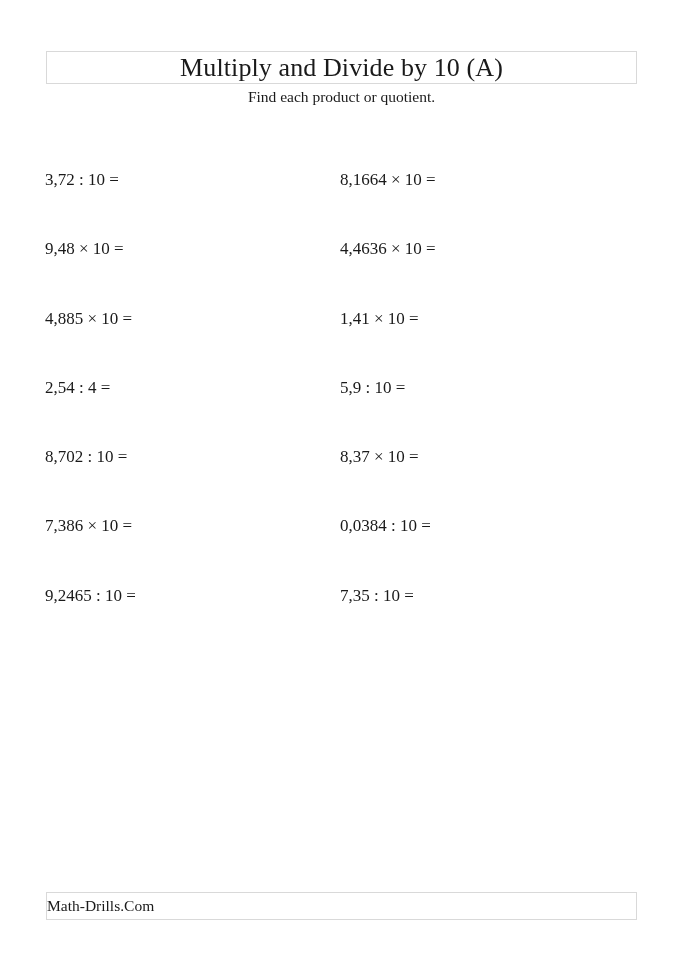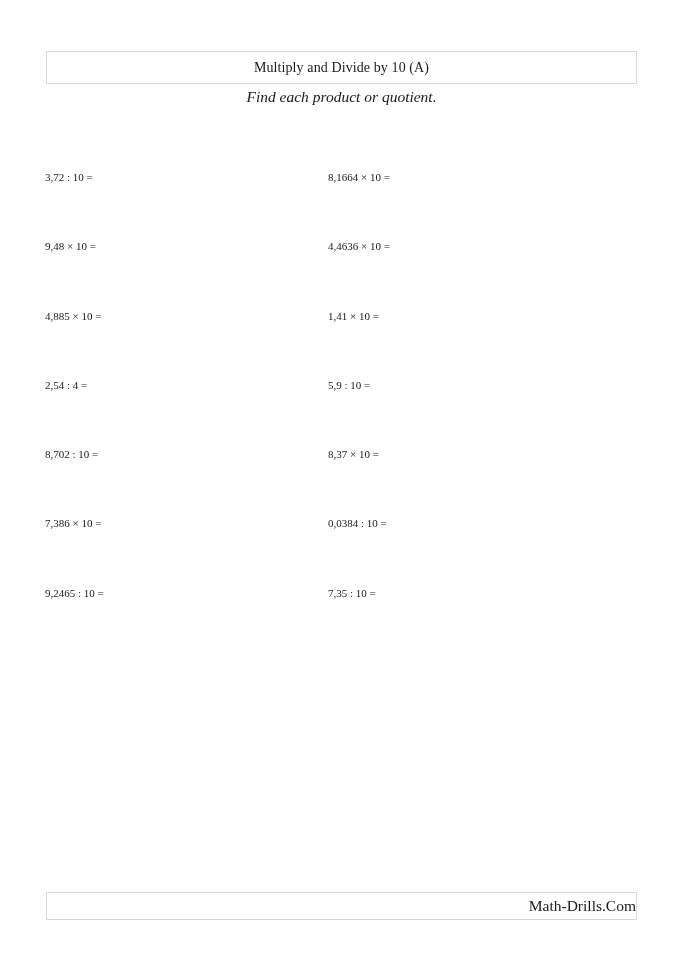--- a/index.html
+++ b/index.html
@@ -30,71 +30,70 @@
     width: 591px;
     height: 33px;
     border: 1px solid #d9d9d9;
     box-sizing: border-box;
     display: flex;
     align-items: center;
     justify-content: center;
     background: #ffffff;
   }
   .title-text {
-    font-size: 14px;
+    font-size: 26px;
     line-height: 1;
     letter-spacing: 0.1px;
     color: #1a1a1a;
     white-space: nowrap;
   }
   
   .subtitle {
     position: absolute;
     left: 46px;
     top: 88px;
     width: 591px;
     text-align: center;
     font-size: 15.5px;
     line-height: 1.2;
     color: #1a1a1a;
-    font-style: italic;
   }
   
   .problems {
     position: absolute;
     left: 0;
     top: 171px;
     width: 685px;
   }
   .prow {
     position: relative;
     height: 69.3px;
   }
   .cell {
     position: absolute;
     top: 0;
-    font-size: 11px;
+    font-size: 17px;
     line-height: 1.1;
     color: #1a1a1a;
     white-space: nowrap;
   }
   .cell.c0 { left: 45px; }
-  .cell.c1 { left: 328px; }
+  .cell.c1 { left: 340px; }
   
   .footer-box {
     position: absolute;
     left: 46px;
     top: 892px;
     width: 591px;
     height: 28px;
     border: 1px solid #d9d9d9;
     box-sizing: border-box;
     display: flex;
     align-items: center;
-    justify-content: flex-end;
+    justify-content: flex-start;
     background: #ffffff;
   }
   .footer-text {
     font-size: 15.5px;
     line-height: 1;
     color: #1a1a1a;
     white-space: nowrap;
   }
 </style>
 </head>

